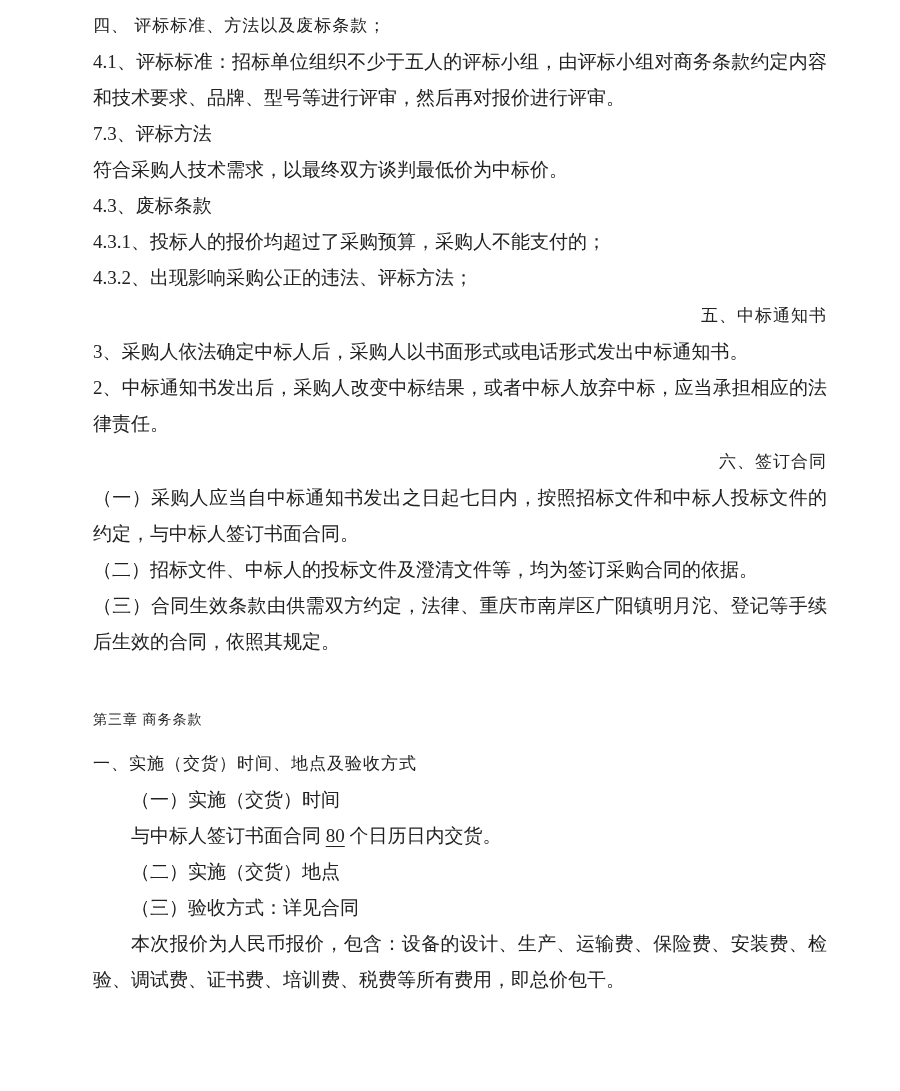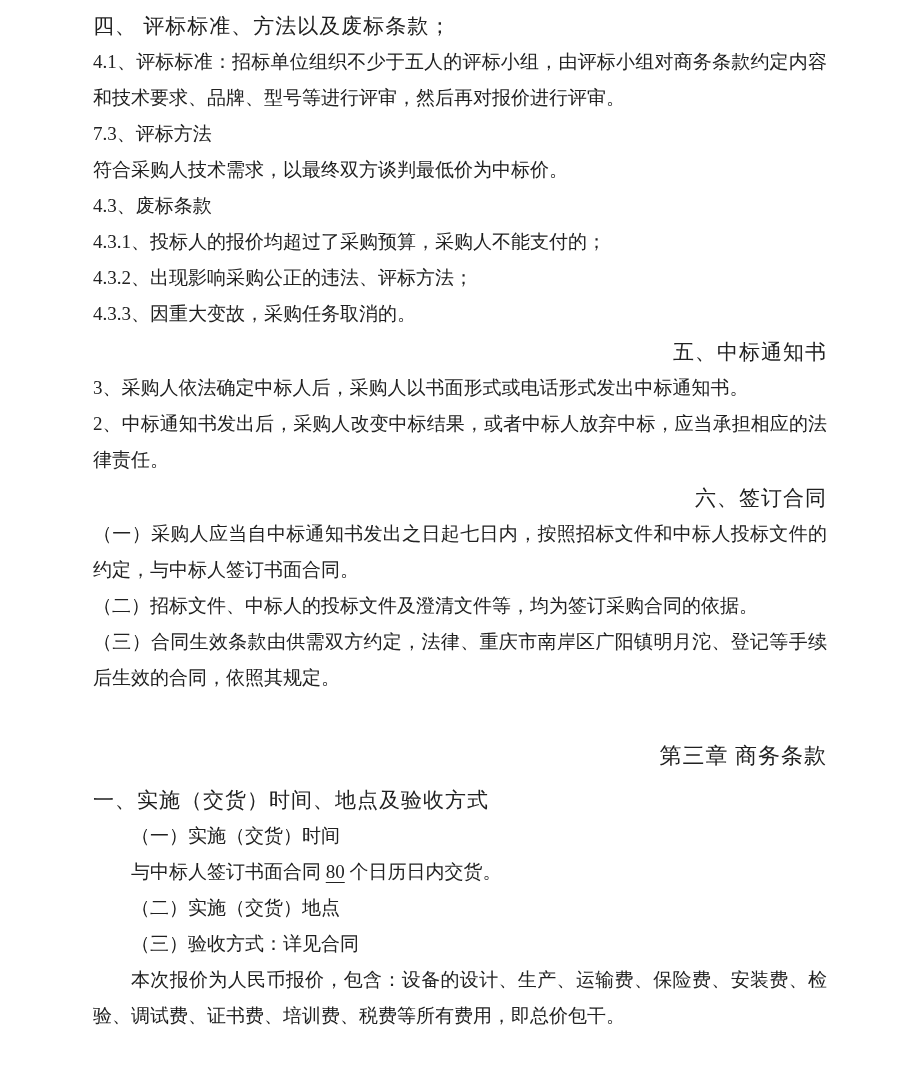--- a/index.html
+++ b/index.html
@@ -25,27 +25,27 @@
     font-size: 19px;
     line-height: 36px;
   }
   .doc p, .doc h2, .doc h1 {
     margin: 0;
     padding: 0;
     font-weight: normal;
   }
   .h-section {
     font-weight: bold;
-    font-size: 21px;
+    font-size: 17px;
     letter-spacing: 1px;
   }
   .h-chapter {
     font-weight: bold;
-    font-size: 22px;
-    text-align: right;
+    font-size: 14px;
+    text-align: left;
     margin-top: 42px !important;
     margin-bottom: 8px !important;
     letter-spacing: 1px;
   }
   .p-justify {
     text-align: justify;
     text-justify: inter-ideograph;
   }
   .p-indent {
     text-indent: 2em;
@@ -62,21 +62,20 @@
 <div class="page">
   <div class="doc">
 
     <h2 class="h-section">四、 评标标准、方法以及废标条款；</h2>
     <p class="p-justify">4.1、评标标准：招标单位组织不少于五人的评标小组，由评标小组对商务条款约定内容和技术要求、品牌、型号等进行评审，然后再对报价进行评审。</p>
     <p>7.3、评标方法</p>
     <p>符合采购人技术需求，以最终双方谈判最低价为中标价。</p>
     <p>4.3、废标条款</p>
     <p>4.3.1、投标人的报价均超过了采购预算，采购人不能支付的；</p>
     <p>4.3.2、出现影响采购公正的违法、评标方法；</p>
-    <p>4.3.3、因重大变故，采购任务取消的。</p>
 
     <h2 class="h-section sp-before">五、中标通知书</h2>
     <p>3、采购人依法确定中标人后，采购人以书面形式或电话形式发出中标通知书。</p>
     <p class="p-justify">2、中标通知书发出后，采购人改变中标结果，或者中标人放弃中标，应当承担相应的法律责任。</p>
 
     <h2 class="h-section sp-before">六、签订合同</h2>
     <p class="p-justify">（一）采购人应当自中标通知书发出之日起七日内，按照招标文件和中标人投标文件的约定，与中标人签订书面合同。</p>
     <p>（二）招标文件、中标人的投标文件及澄清文件等，均为签订采购合同的依据。</p>
     <p class="p-justify">（三）合同生效条款由供需双方约定，法律、重庆市南岸区广阳镇明月沱、登记等手续后生效的合同，依照其规定。</p>
 

